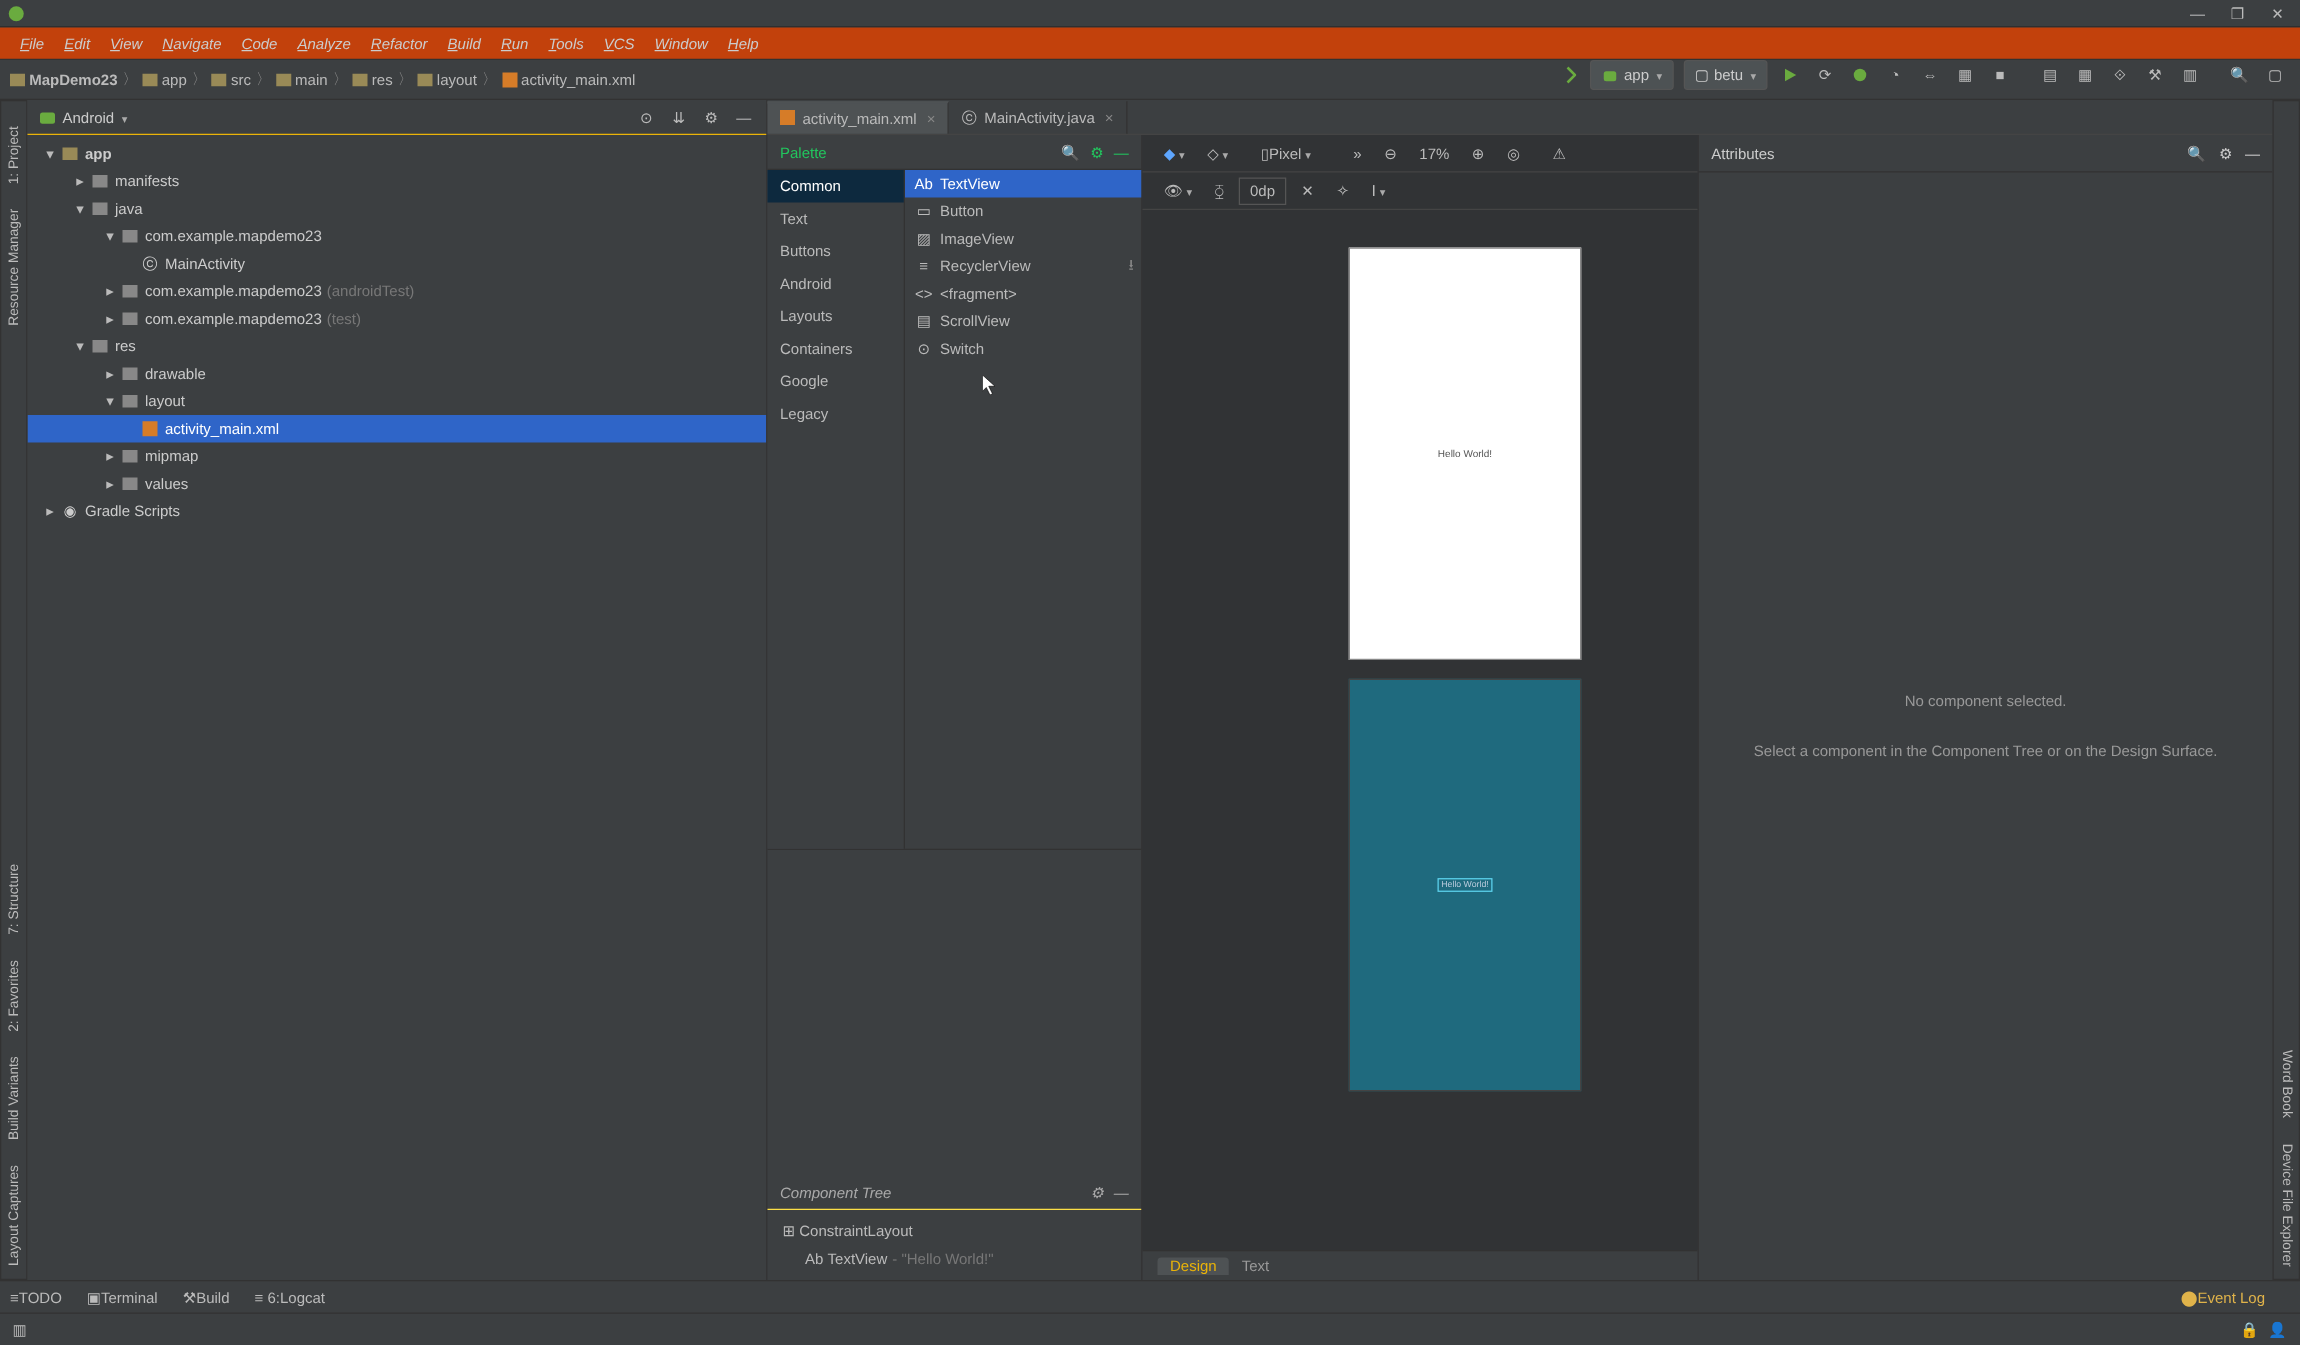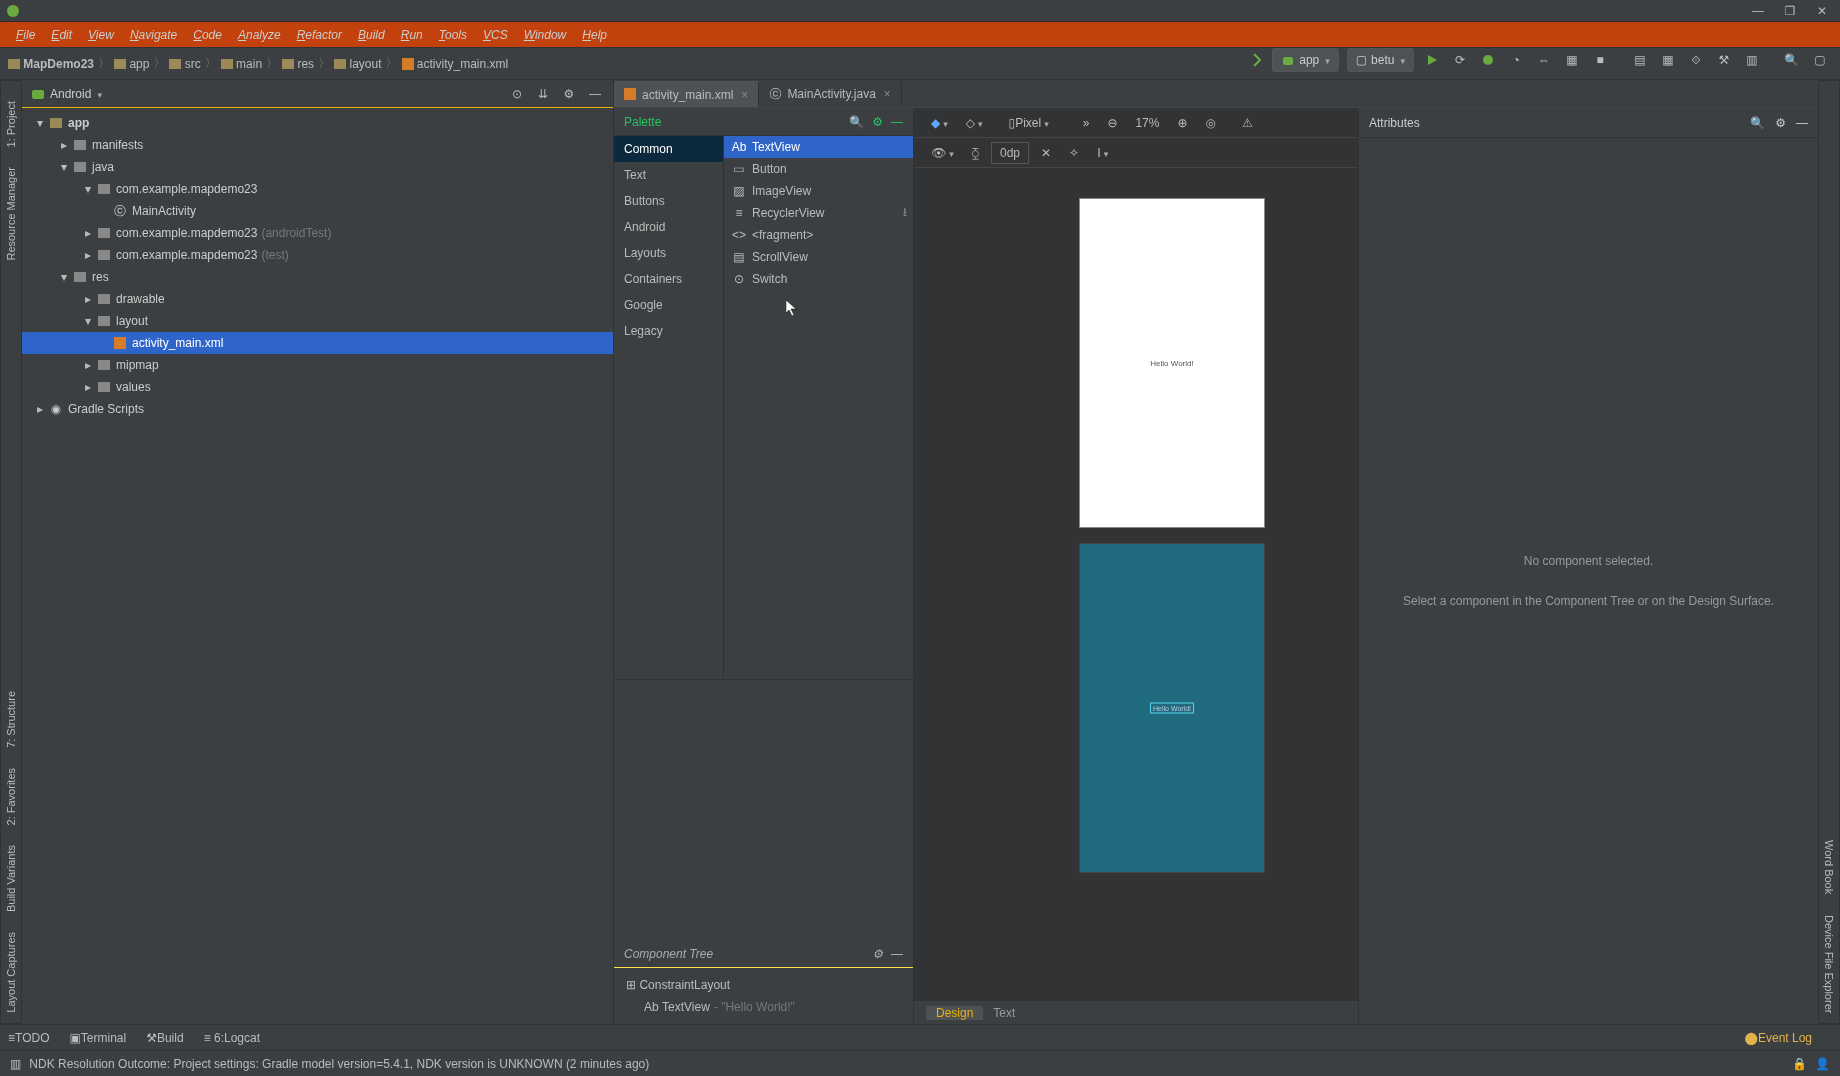--- a/index.html
+++ b/index.html
@@ -448,21 +448,20 @@
   <span class="sitem">≡ <span>TODO</span></span>
   <span class="sitem">▣ <span>Terminal</span></span>
   <span class="sitem">⚒ <span>Build</span></span>
   <span class="sitem">≡ 6: <span>Logcat</span></span>
   <span class="spacer"></span>
   <span class="sitem" style="color:#e0b34a">⬤ <span>Event Log</span></span>
 </div>
 
 <div class="statusbar">
   <span>▥</span>
-  <span style="margin-left:8px">NDK Resolution Outcome: Project settings: Gradle model version=5.4.1, NDK version is UNKNOWN (2 minutes ago)</span>
   <span style="flex:1"></span>
   <span>🔒</span>
   <span style="width:8px"></span>
   <span>👤</span>
 </div>
 
 <div class="cursor">
   <svg width="12" height="16">
       <path d="M0 0 L0 13 L3 10 L6 16 L8 15 L5 9 L10 9 Z" fill="#fff" stroke="#000" stroke-width="0.5"></path>
     </svg>

